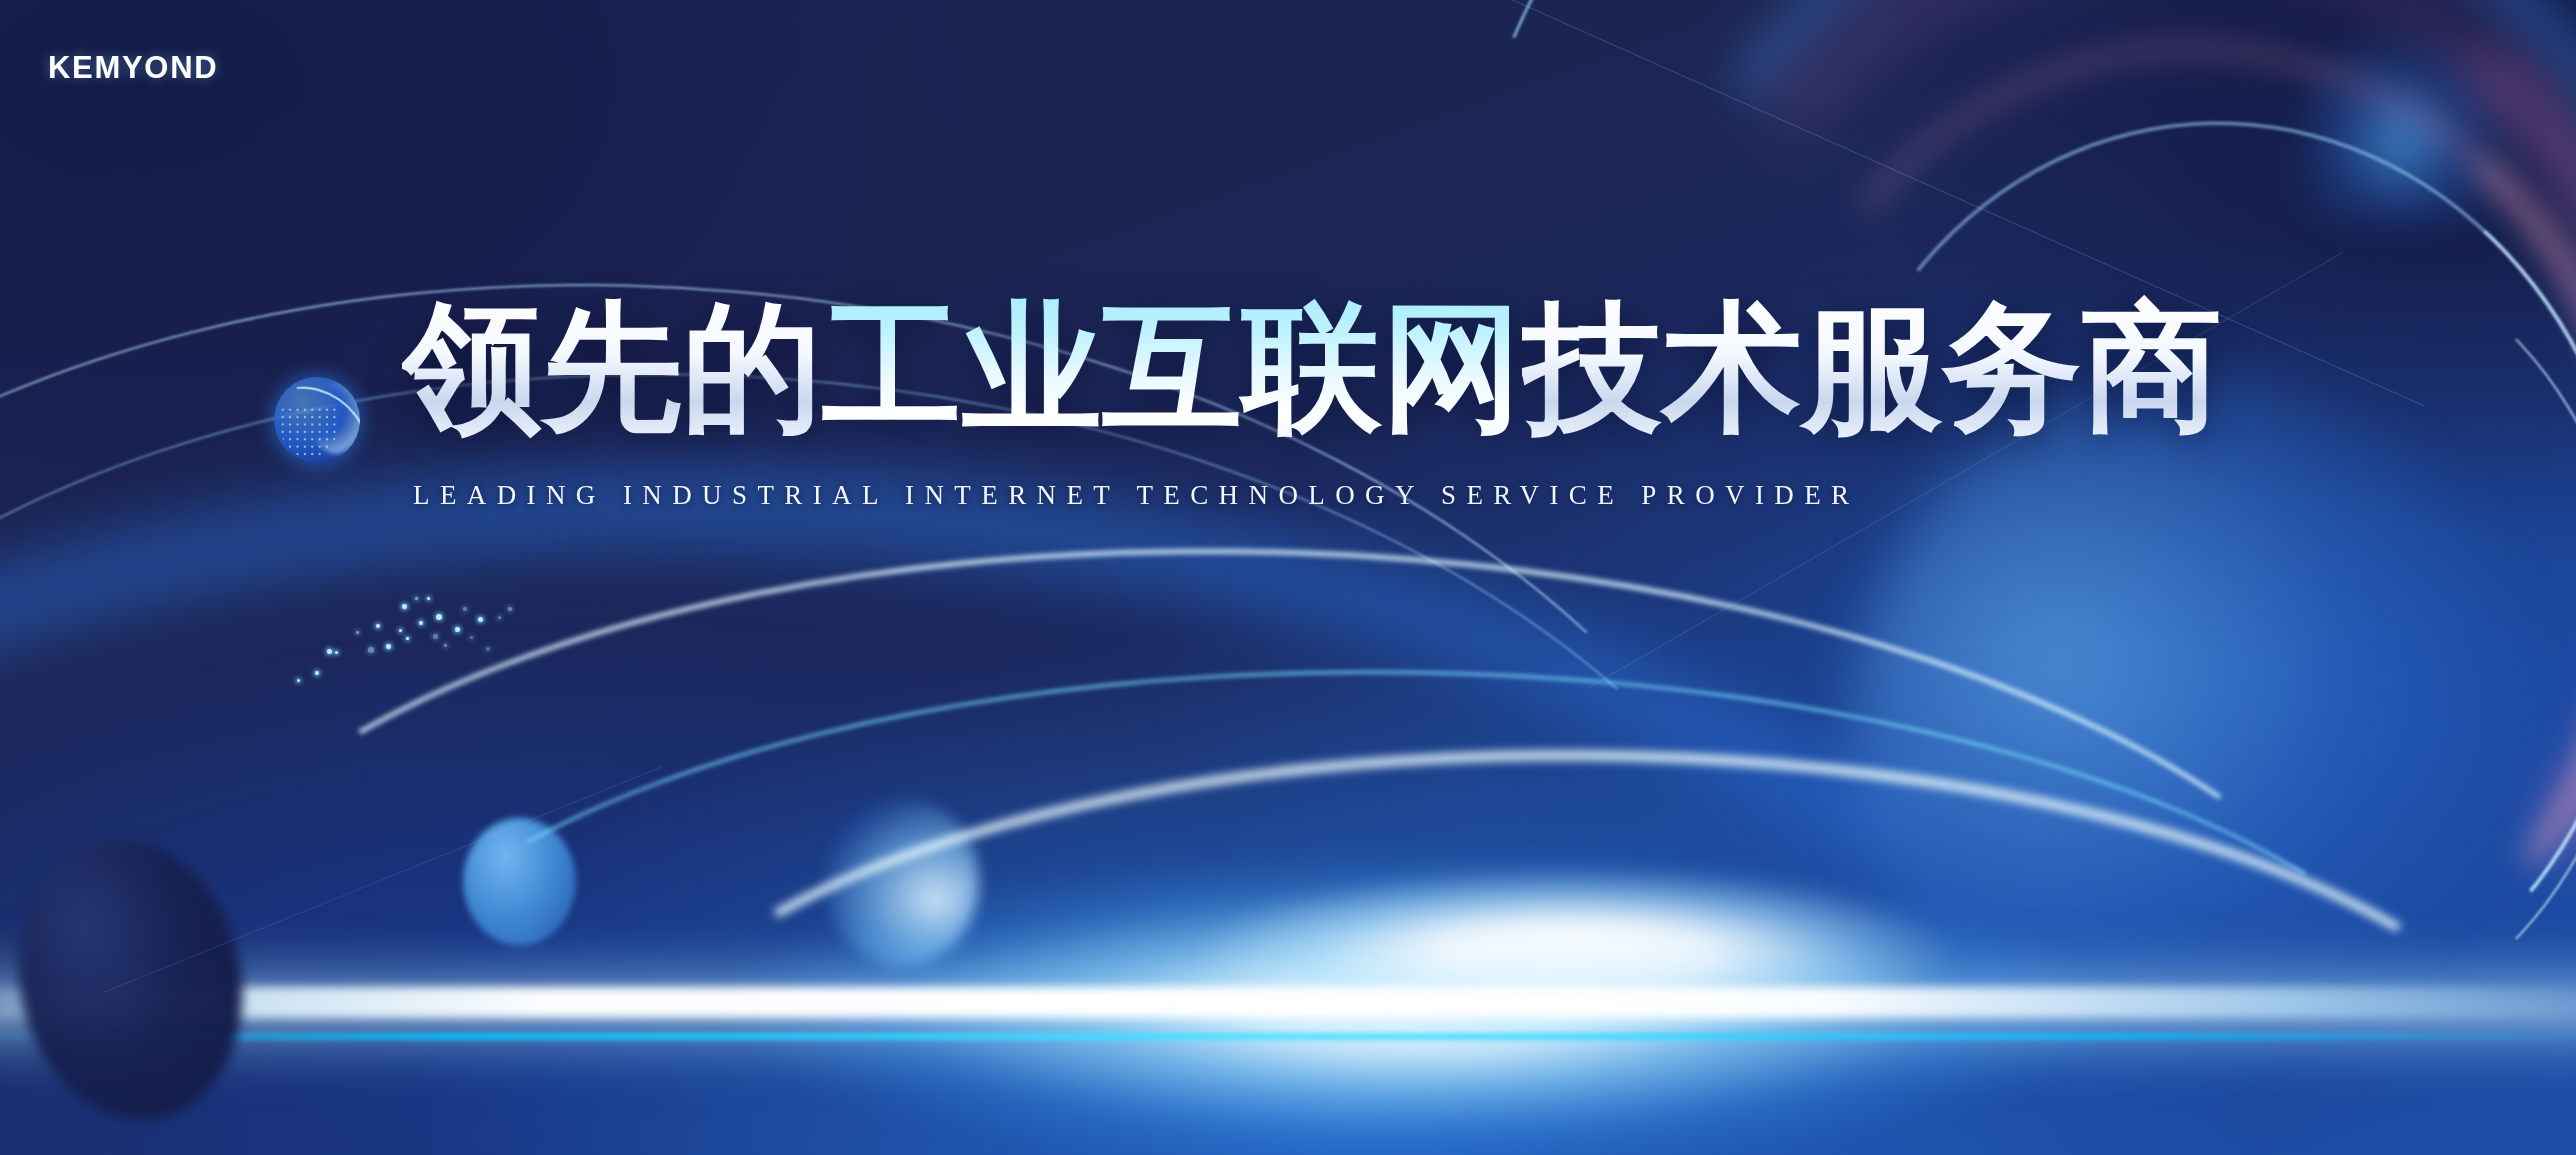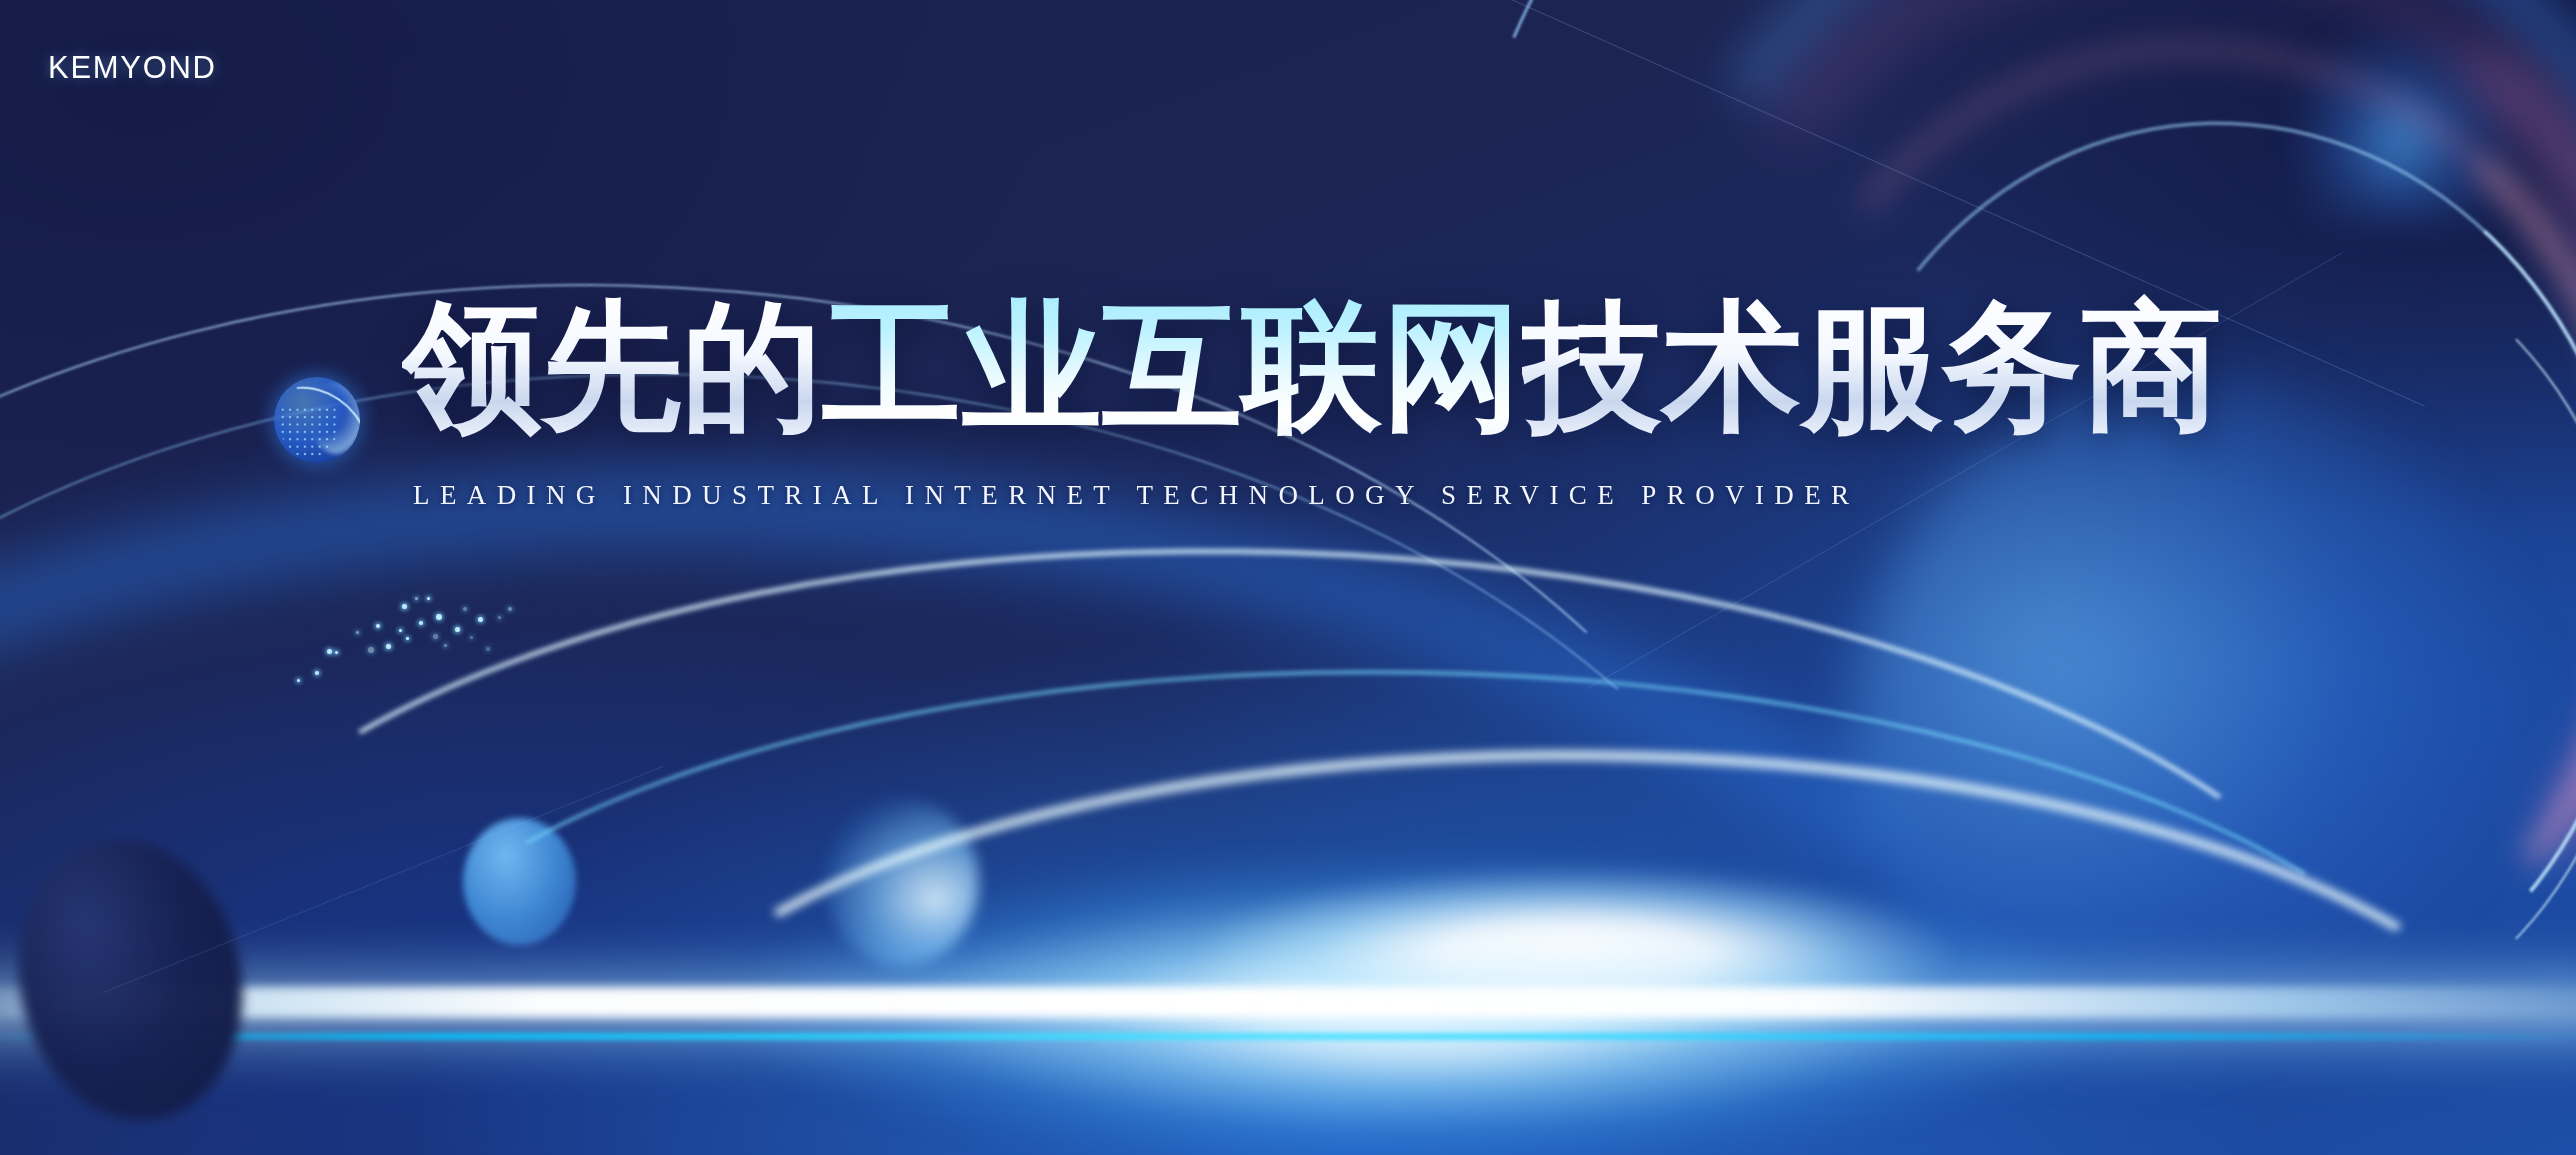--- a/index.html
+++ b/index.html
@@ -236,33 +236,33 @@
   .particles{position:absolute;left:0;top:0;width:100%;height:100%;}
   .dot{position:absolute;border-radius:50%;background:#bfeaff;
        box-shadow:0 0 4.7px 1.3px rgba(120,210,255,0.8);}
 
   
   .hairline{position:absolute;background:rgba(150,205,255,0.45);filter:blur(0.4px);}
 
   
   #logo{
     position:absolute;left:48px;top:50px;
-    font-size:31px;font-weight:400;letter-spacing:1.7px;
+    font-size:31px;font-weight:700;letter-spacing:1.7px;
     color:#ffffff;
     text-shadow:0 0 12px rgba(130,195,255,0.45);
     white-space:nowrap;
   }
 
   #headline{
     position:absolute;left:402px;top:295px;
     font-size:140px;font-weight:900;
     letter-spacing:0px;
     white-space:nowrap;
     line-height:1.04;
-    font-family:Liberation Serif, serif;
+    font-family:Liberation Sans, sans-serif;
     filter:drop-shadow(0 6.7px 17.4px rgba(6,14,48,0.60));
   }
   #headline .seg-white{
     background:linear-gradient(180deg,#ffffff 0%,#f4f8ff 42%,#c9d7ee 72%,#f2f6ff 100%);
     -webkit-background-clip:text;background-clip:text;color:transparent;
   }
   #headline .seg-cyan{
     background:linear-gradient(180deg,#a7ecfd 0%,#bdf2ff 26%,#eafaff 56%,#ffffff 80%,#f0f7ff 100%);
     -webkit-background-clip:text;background-clip:text;color:transparent;
   }

